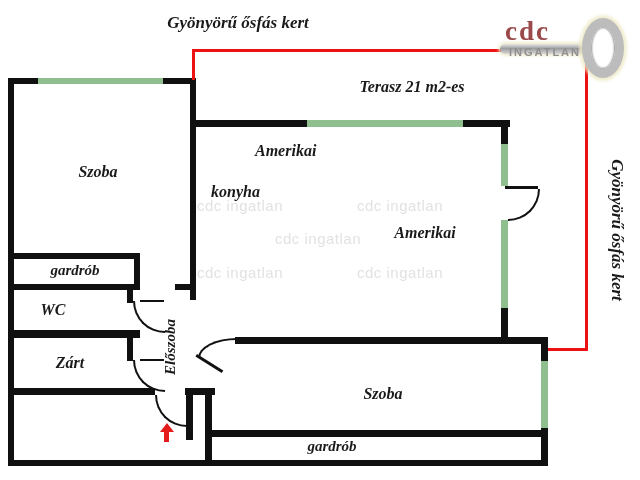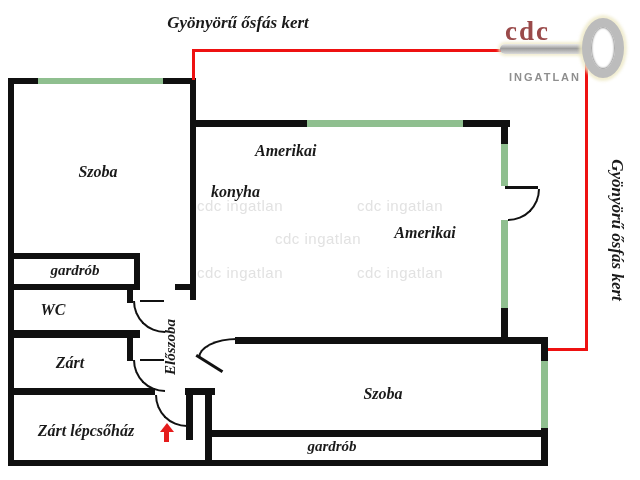--- a/index.html
+++ b/index.html
@@ -47,21 +47,21 @@
     position:absolute;left:500px;top:44px;width:100px;height:10px;z-index:6;
     background:linear-gradient(#e8e8e8,#9d9d9d 45%,#d9d9d9);
     border-radius:6px;box-shadow:0 0 3px 2px rgba(238,232,198,.8);
   }
   .key-ring{
     position:absolute;left:582px;top:18px;width:24px;height:42px;z-index:6;
     border:9px solid #bcbcbc;border-radius:50%;background:#fff;
     box-shadow:0 0 3px 3px rgba(238,232,198,.8), inset 0 0 2px 1px #8f8f8f;
   }
   .logo-sub{
-    position:absolute;left:509px;top:71px;width:72px;z-index:7;text-align:right;
+    position:absolute;left:509px;top:46px;width:72px;z-index:7;text-align:right;
     font-family:"Liberation Sans",sans-serif;font-weight:bold;font-size:11px;
     color:#8f8f8f;letter-spacing:2px;
   }
   
   .arrow-head{
     position:absolute;left:160px;top:423px;width:0;height:0;z-index:5;
     border-left:7px solid transparent;border-right:7px solid transparent;
     border-bottom:9px solid #e51c1c;
   }
   .arrow-shaft{position:absolute;left:164px;top:431px;width:5px;height:11px;background:#e51c1c;z-index:5;}
@@ -124,30 +124,30 @@
   <div class="arc arc-br" style="left:508px;top:189px;width:30px;height:30px;"></div>
 
   <div class="wm" style="left:240px;top:205px;">cdc ingatlan</div>
   <div class="wm" style="left:400px;top:205px;">cdc ingatlan</div>
   <div class="wm" style="left:318px;top:238px;">cdc ingatlan</div>
   <div class="wm" style="left:240px;top:272px;">cdc ingatlan</div>
   <div class="wm" style="left:400px;top:272px;">cdc ingatlan</div>
 
   <div class="lbl title" style="left:238px;top:23px;">Gyönyörű ősfás kert</div>
   <div class="lbl title rot-cw" style="left:617px;top:230px;">Gyönyörű ősfás kert</div>
+  <div class="lbl" style="left:412px;top:87px;">Terasz 21 m2-es</div>
 
   <div class="lbl" style="left:98px;top:172px;">Szoba</div>
   <div class="lbl left" style="left:211px;top:151px;margin-left:44px;">Amerikai</div>
   <div class="lbl left" style="left:211px;top:192px;">konyha</div>
   <div class="lbl" style="left:425px;top:233px;">Amerikai</div>
   <div class="lbl" style="left:75px;top:270px;font-size:15px;">gardrób</div>
   <div class="lbl" style="left:53px;top:310px;">WC</div>
   <div class="lbl" style="left:70px;top:363px;">Zárt</div>
   <div class="lbl rot-ccw" style="left:170px;top:347px;font-size:15px;">Előszoba</div>
-  <div class="lbl" style="left:86px;top:431px;">Zárt lépcsőház</div>
   <div class="lbl" style="left:383px;top:394px;">Szoba</div>
   <div class="lbl" style="left:332px;top:446px;font-size:15px;">gardrób</div>
 
   <div class="arrow-head"></div>
   <div class="arrow-shaft"></div>
 
   <div class="key-shaft"></div>
   <div class="key-ring"></div>
   <div class="logo-cdc">cdc</div>
   <div class="logo-sub">INGATLAN</div>

